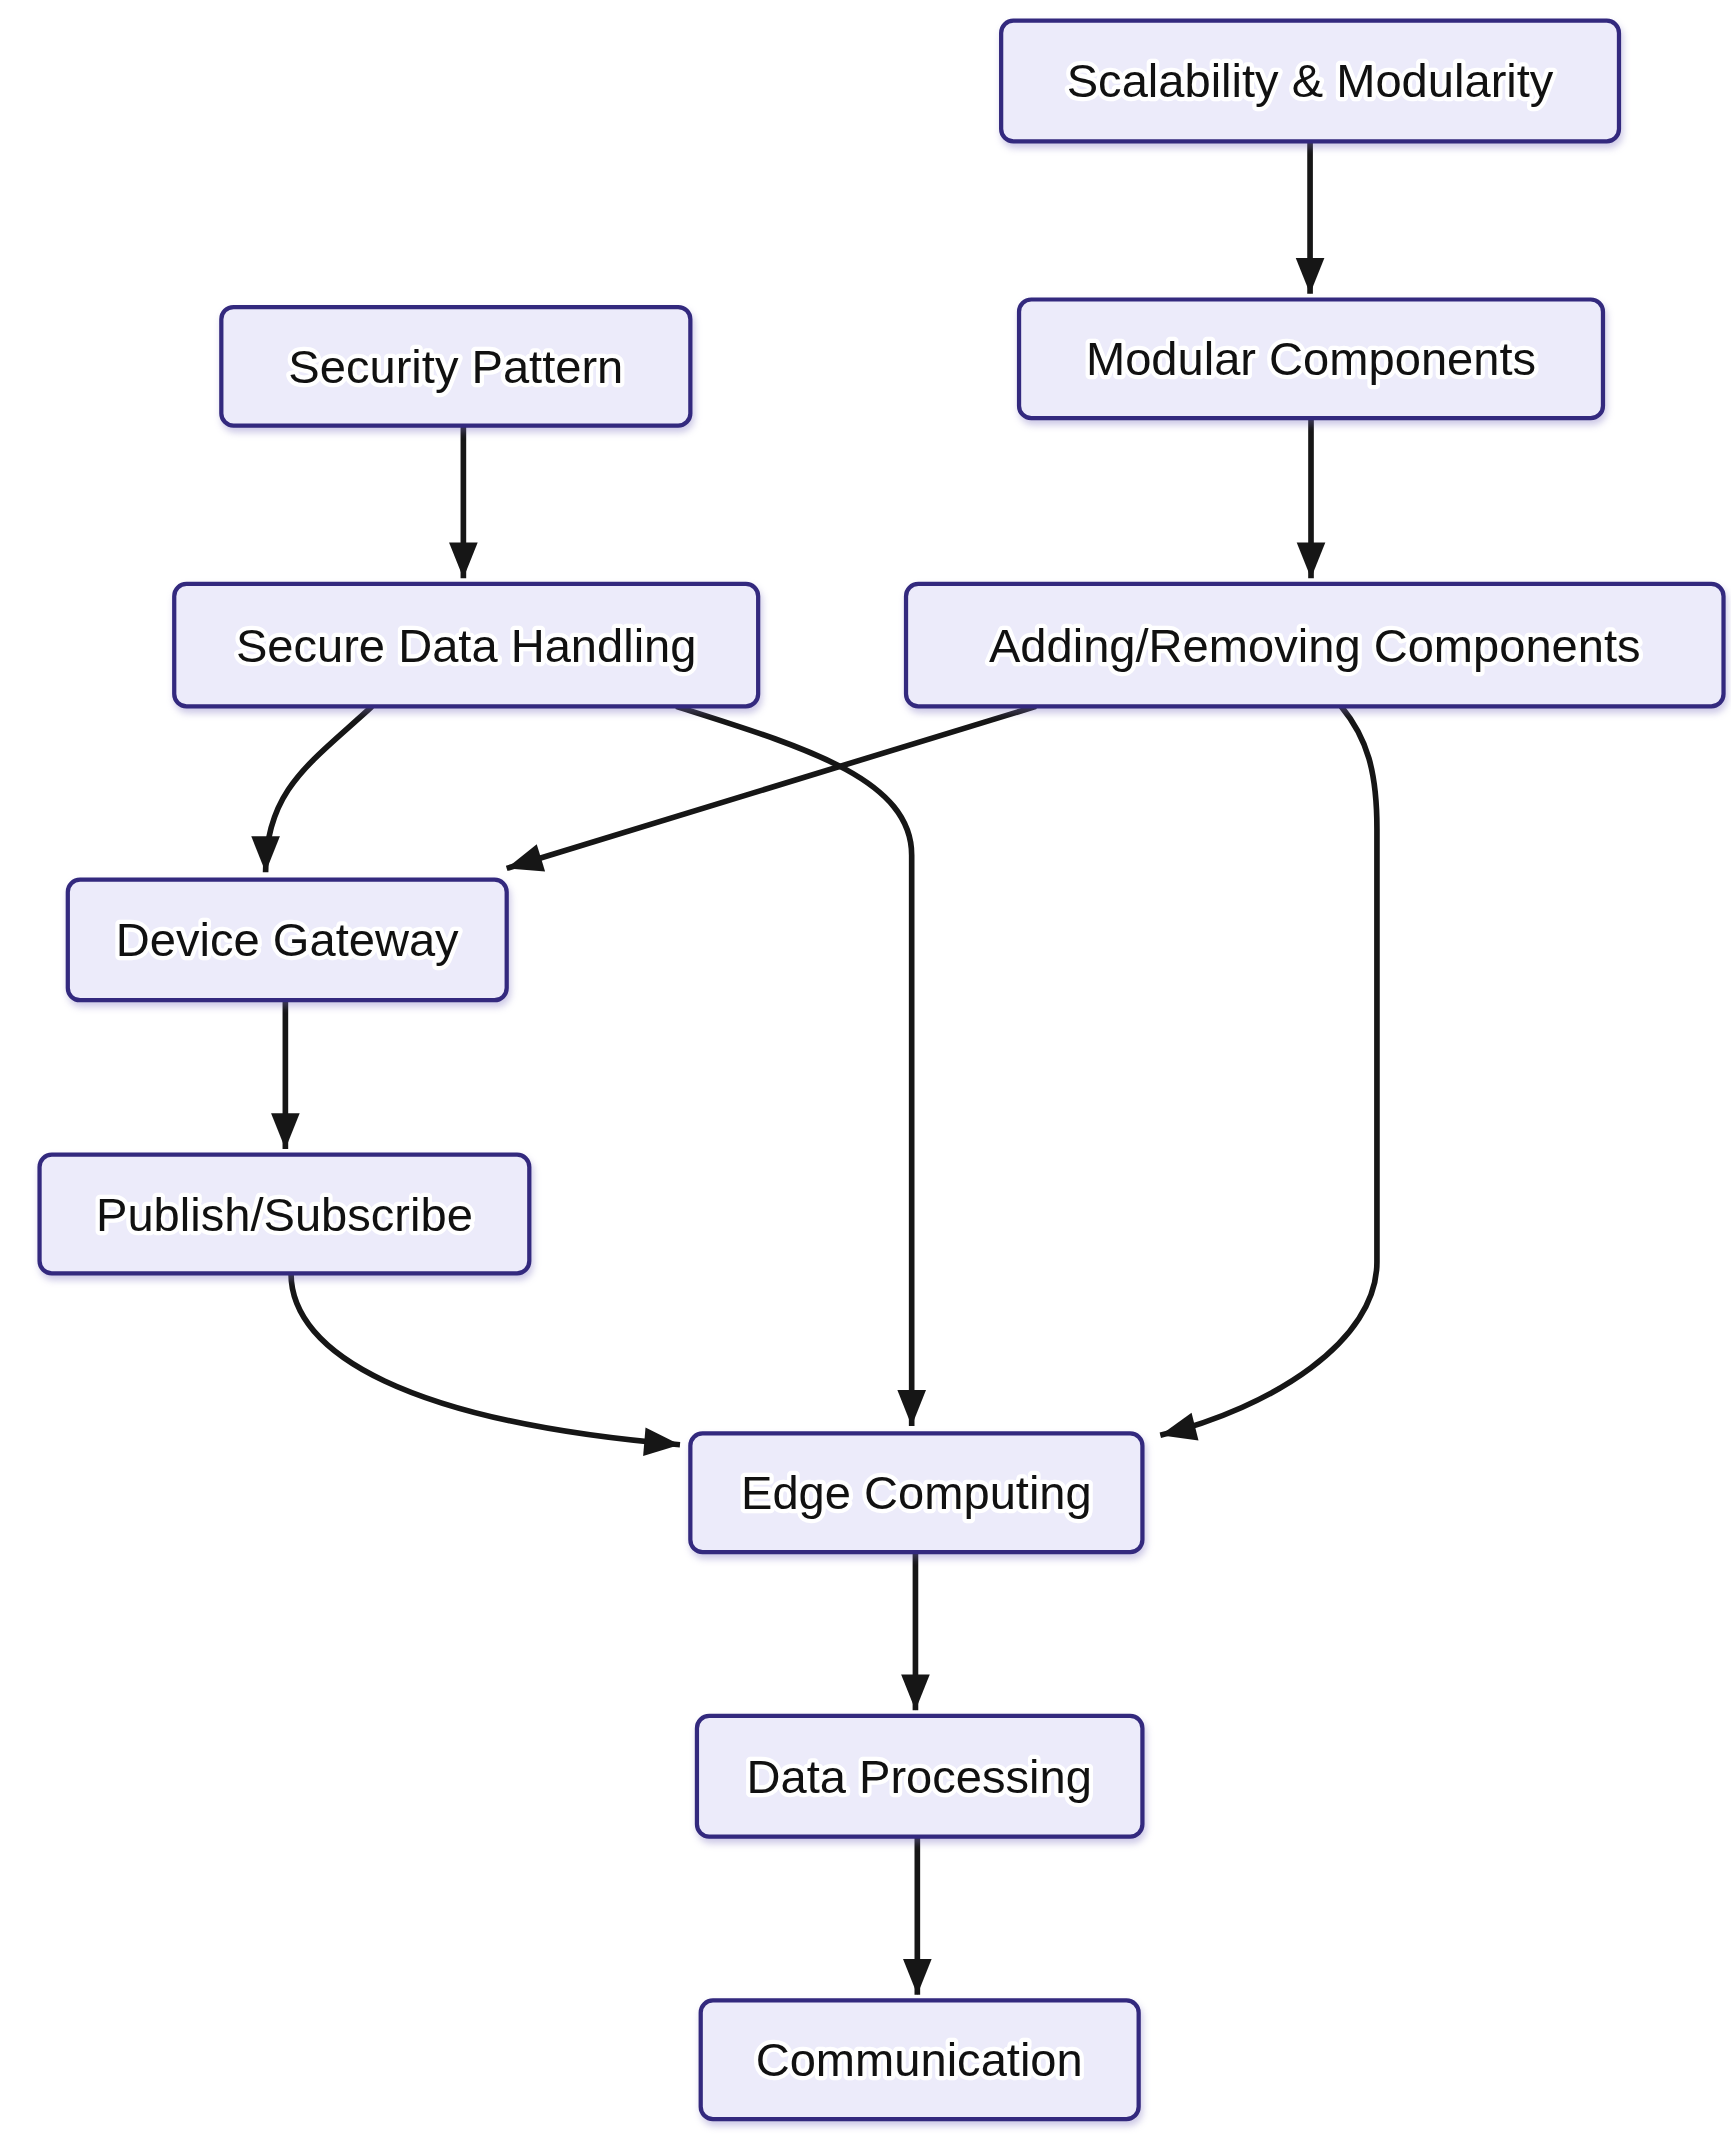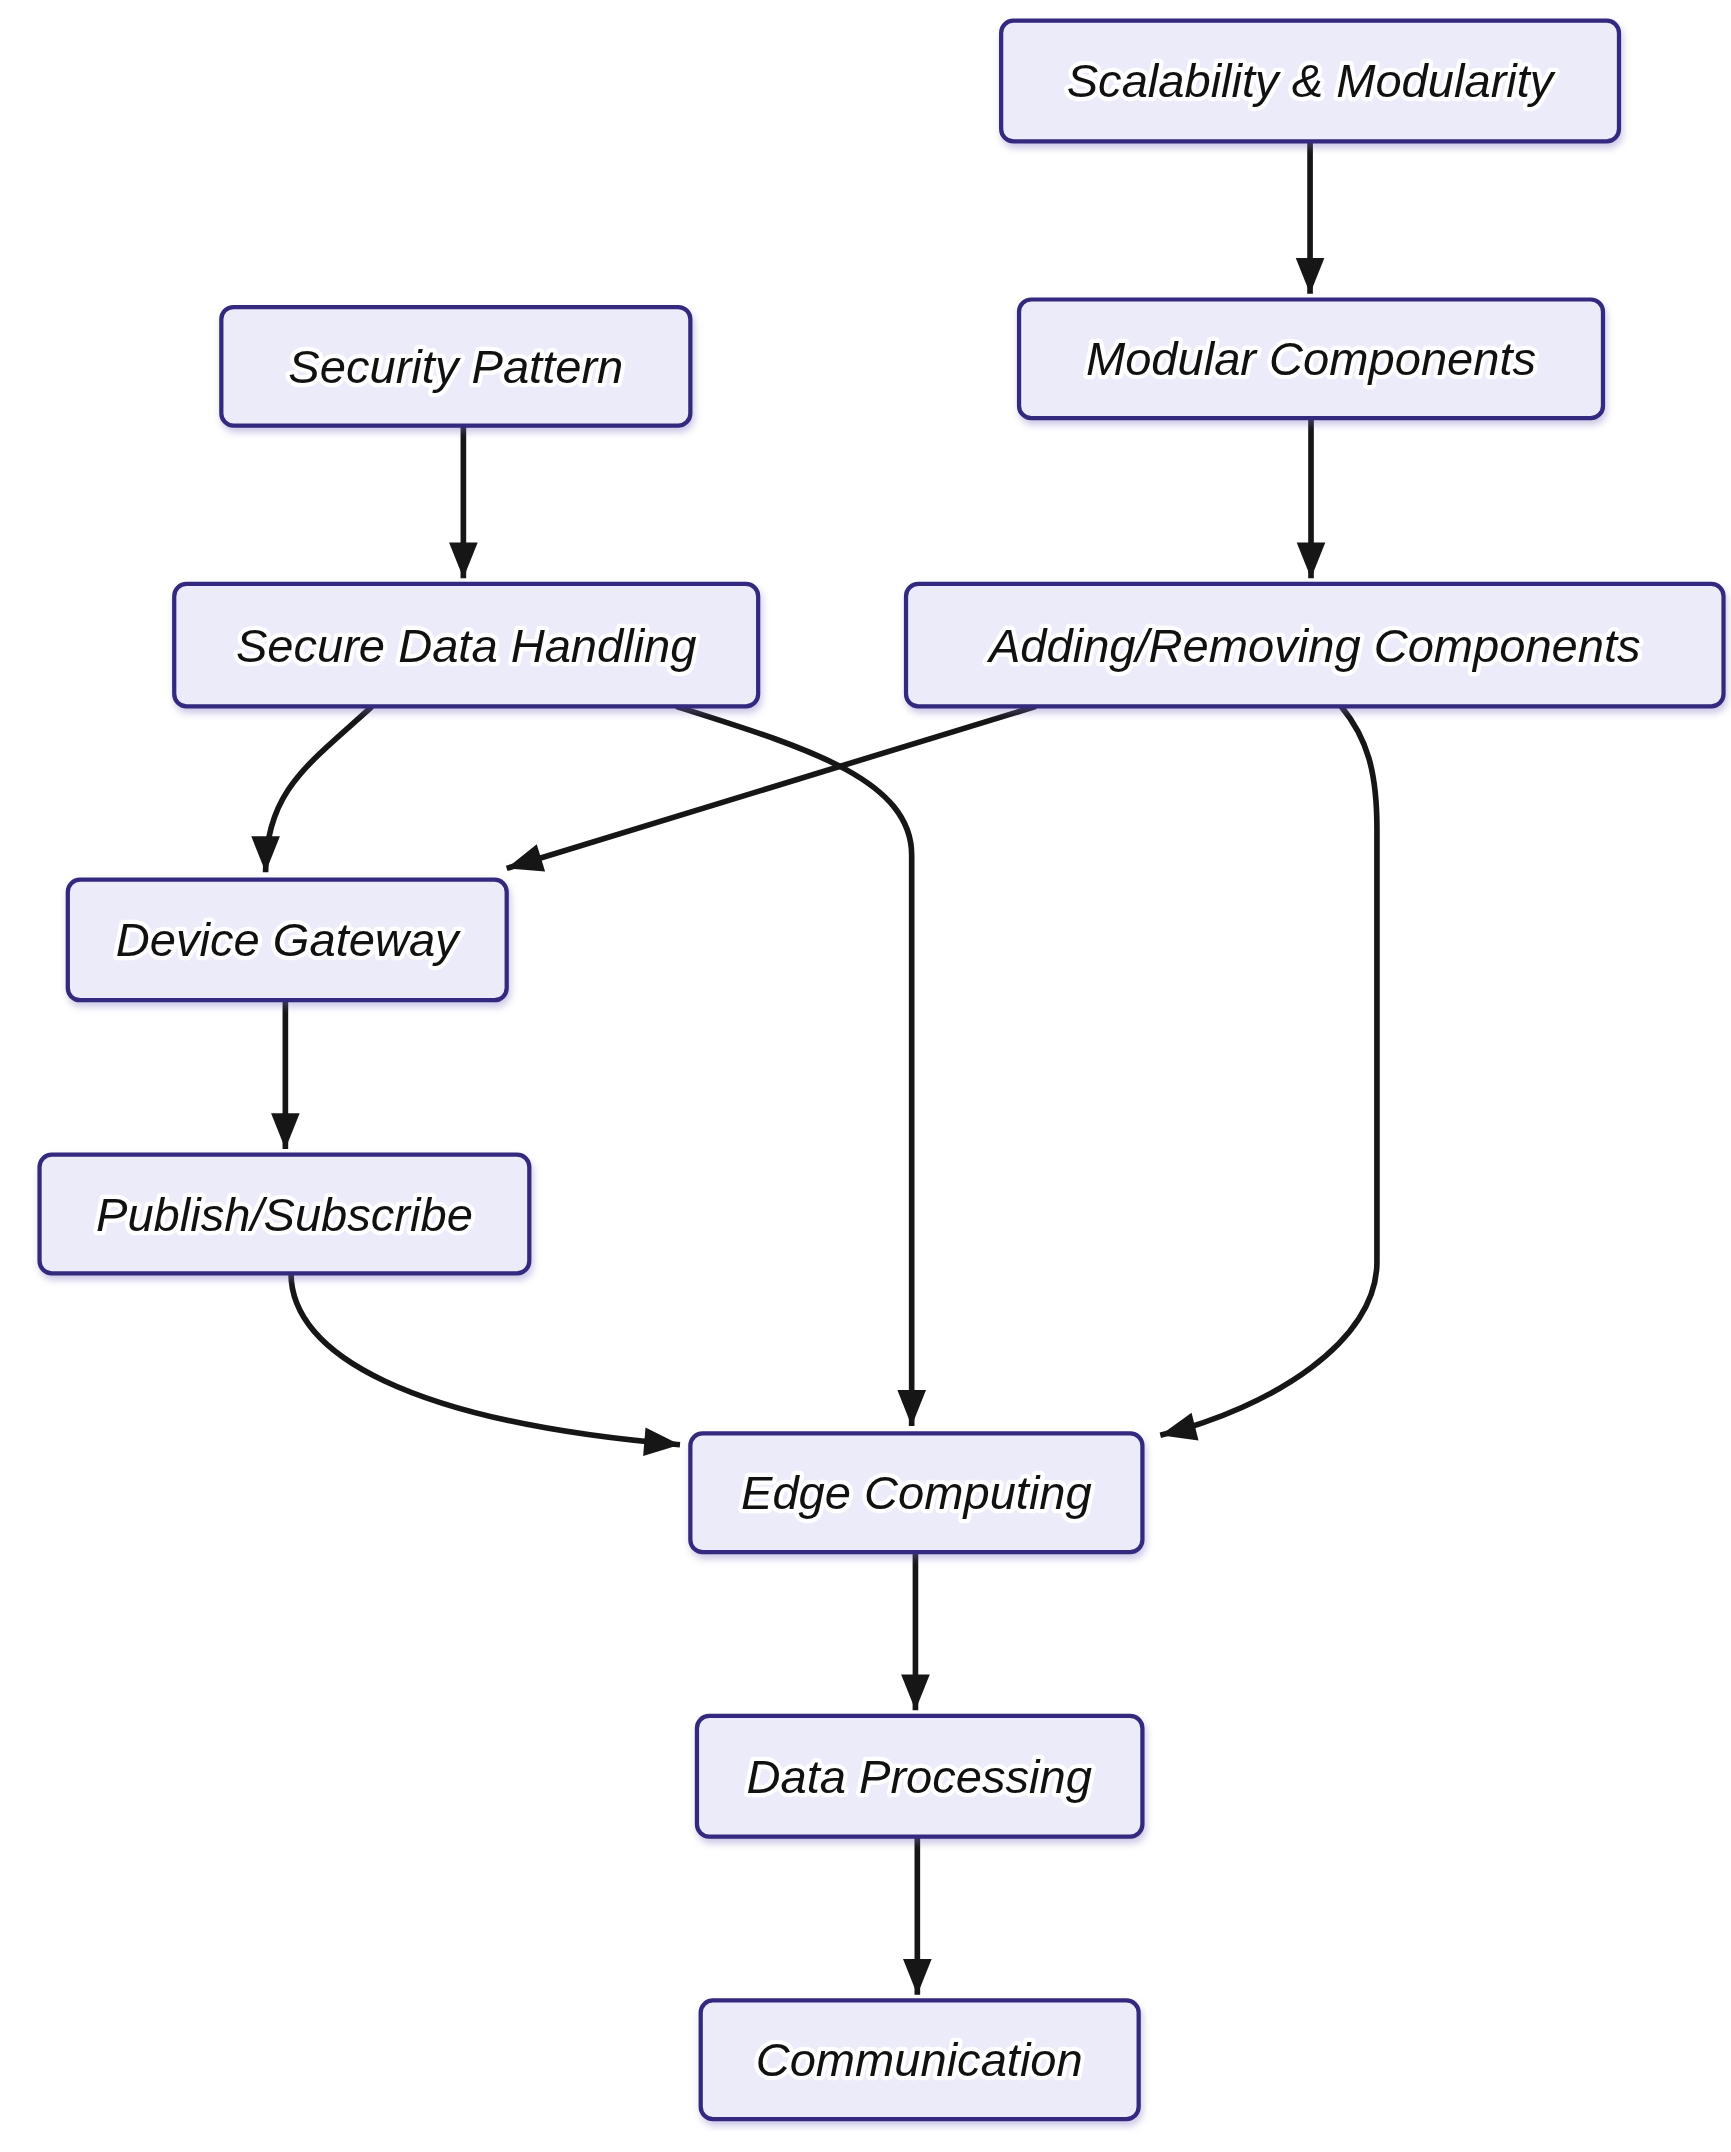--- a/index.html
+++ b/index.html
@@ -11,21 +11,20 @@
   }
   html,body{
     margin:0;
     padding:0;
     background:var(--background);
   }
   .stage{
     width:1732px;
     height:2153px;
     background:var(--background);
-    font-style:italic;
   }
   svg{display:block;}
   .edge{
     stroke:var(--edge-line);
     stroke-width:6;
     fill:none;
   }
   .node-rect{
     fill:var(--node-fill);
     stroke:var(--node-border);

